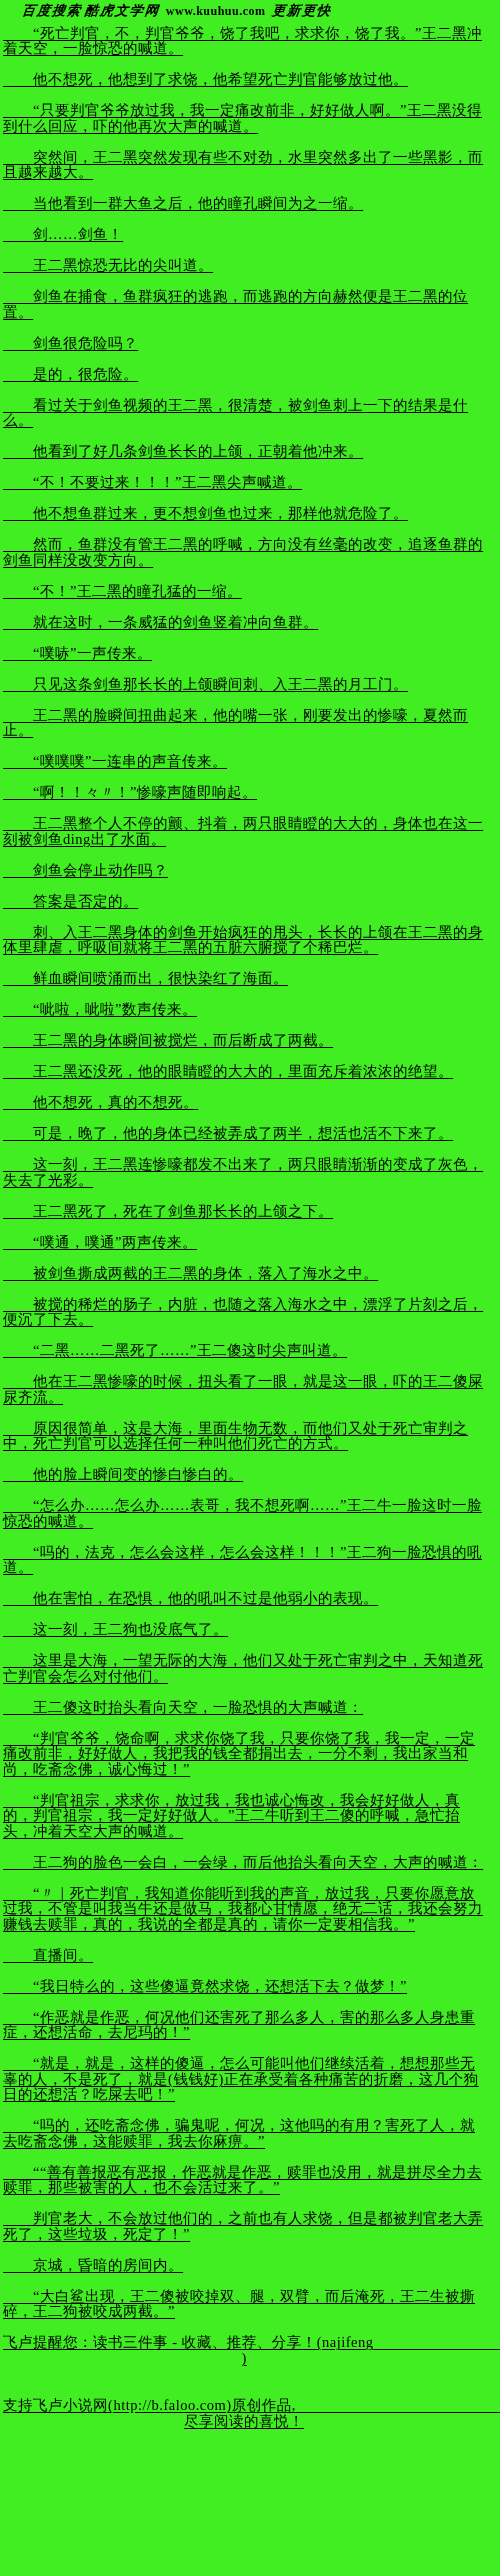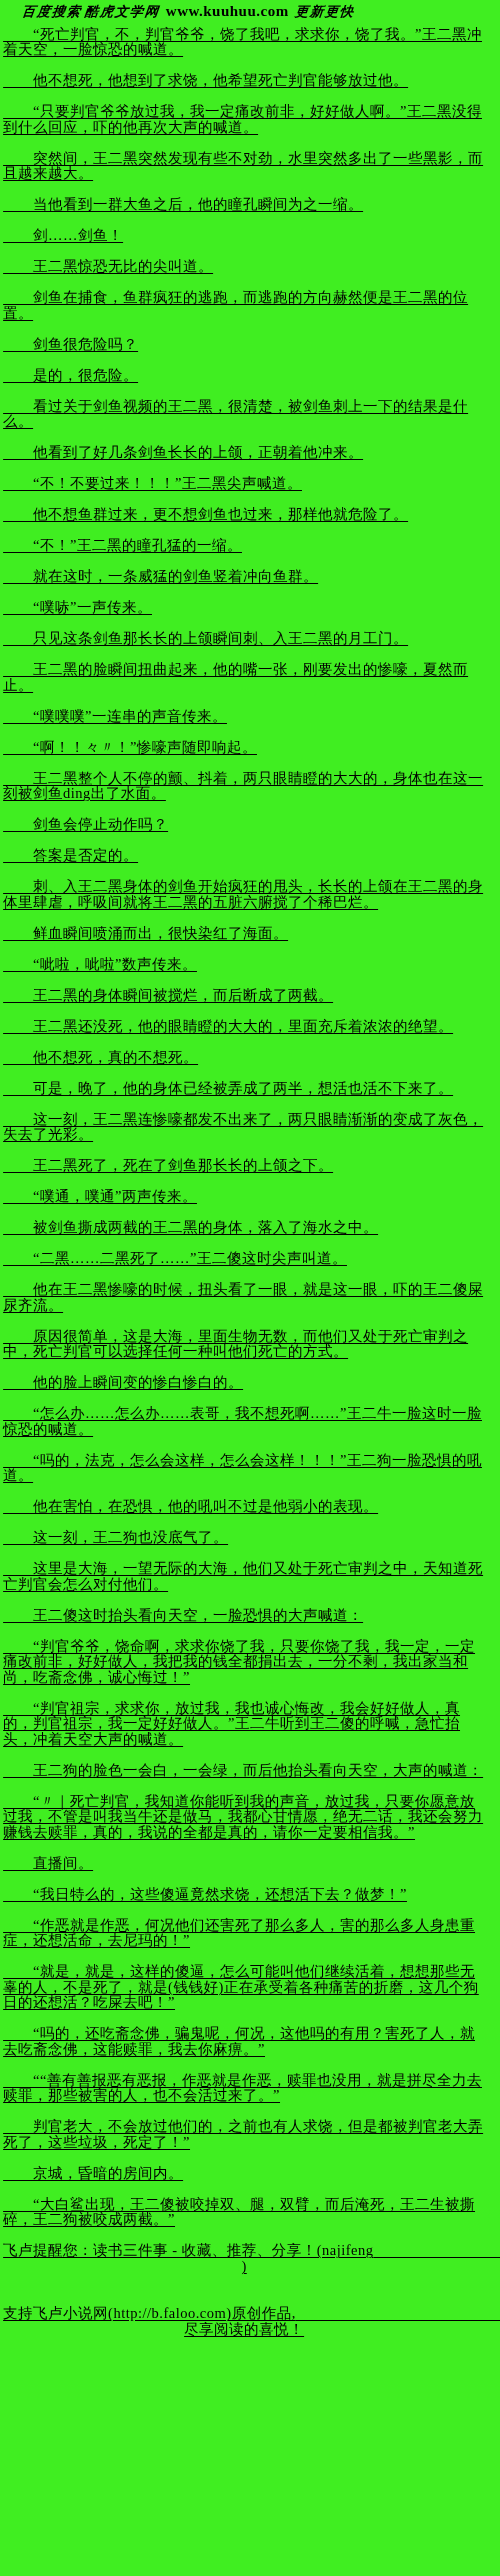--- a/index.html
+++ b/index.html
@@ -21,21 +21,21 @@
     font-size: 13.4px;
     line-height: 16.5px;
   }
   .wm .wm-cal {
     font-style: italic;
     letter-spacing: 1.5px;
     transform: skewX(-6deg);
     display: inline-block;
   }
   .wm .wm-url {
-    font-size: 15px;
+    font-size: 12px;
     letter-spacing: 0.5px;
     margin: 0 3.1px;
   }
   .wm.footer { padding-top: 7.2px; padding-bottom: 5.2px; }
 
   
   .content {
     padding: 5.2px 0 0 3.1px;
     width: 482px;
   }
@@ -74,20 +74,21 @@
       <p class="para">　　当他看到一群大鱼之后，他的瞳孔瞬间为之一缩。</p>
       <p class="para">　　剑……剑鱼！</p>
       <p class="para">　　王二黑惊恐无比的尖叫道。</p>
       <p class="para">　　剑鱼在捕食，鱼群疯狂的逃跑，而逃跑的方向赫然便是王二黑的位置。</p>
       <p class="para">　　剑鱼很危险吗？</p>
       <p class="para">　　是的，很危险。</p>
       <p class="para">　　看过关于剑鱼视频的王二黑，很清楚，被剑鱼刺上一下的结果是什么。</p>
       <p class="para">　　他看到了好几条剑鱼长长的上颌，正朝着他冲来。</p>
       <p class="para">　　“不！不要过来！！！”王二黑尖声喊道。</p>
       <p class="para">　　他不想鱼群过来，更不想剑鱼也过来，那样他就危险了。</p>
+      <p class="para">　　然而，鱼群没有管王二黑的呼喊，方向没有丝毫的改变，追逐鱼群的剑鱼同样没改变方向。</p>
       <p class="para">　　“不！”王二黑的瞳孔猛的一缩。</p>
       <p class="para">　　就在这时，一条威猛的剑鱼竖着冲向鱼群。</p>
       <p class="para">　　“噗哧”一声传来。</p>
       <p class="para">　　只见这条剑鱼那长长的上颌瞬间刺、入王二黑的月工门。</p>
       <p class="para">　　王二黑的脸瞬间扭曲起来，他的嘴一张，刚要发出的惨嚎，夏然而止。</p>
       <p class="para">　　“噗噗噗”一连串的声音传来。</p>
       <p class="para">　　“啊！！々〃！”惨嚎声随即响起。</p>
       <p class="para">　　王二黑整个人不停的颤、抖着，两只眼睛瞪的大大的，身体也在这一刻被剑鱼ding出了水面。</p>
       <p class="para">　　剑鱼会停止动作吗？</p>
       <p class="para">　　答案是否定的。</p>
@@ -95,20 +96,21 @@
       <p class="para">　　鲜血瞬间喷涌而出，很快染红了海面。</p>
       <p class="para">　　“呲啦，呲啦”数声传来。</p>
       <p class="para">　　王二黑的身体瞬间被搅烂，而后断成了两截。</p>
       <p class="para">　　王二黑还没死，他的眼睛瞪的大大的，里面充斥着浓浓的绝望。</p>
       <p class="para">　　他不想死，真的不想死。</p>
       <p class="para">　　可是，晚了，他的身体已经被弄成了两半，想活也活不下来了。</p>
       <p class="para">　　这一刻，王二黑连惨嚎都发不出来了，两只眼睛渐渐的变成了灰色，失去了光彩。</p>
       <p class="para">　　王二黑死了，死在了剑鱼那长长的上颌之下。</p>
       <p class="para">　　“噗通，噗通”两声传来。</p>
       <p class="para">　　被剑鱼撕成两截的王二黑的身体，落入了海水之中。</p>
+      <p class="para">　　被搅的稀烂的肠子，内脏，也随之落入海水之中，漂浮了片刻之后，便沉了下去。</p>
       <p class="para">　　“二黑……二黑死了……”王二傻这时尖声叫道。</p>
       <p class="para">　　他在王二黑惨嚎的时候，扭头看了一眼，就是这一眼，吓的王二傻屎尿齐流。</p>
       <p class="para">　　原因很简单，这是大海，里面生物无数，而他们又处于死亡审判之中，死亡判官可以选择任何一种叫他们死亡的方式。</p>
       <p class="para">　　他的脸上瞬间变的惨白惨白的。</p>
       <p class="para">　　“怎么办……怎么办……表哥，我不想死啊……”王二牛一脸这时一脸惊恐的喊道。</p>
       <p class="para">　　“吗的，法克，怎么会这样，怎么会这样！！！”王二狗一脸恐惧的吼道。</p>
       <p class="para">　　他在害怕，在恐惧，他的吼叫不过是他弱小的表现。</p>
       <p class="para">　　这一刻，王二狗也没底气了。</p>
       <p class="para">　　这里是大海，一望无际的大海，他们又处于死亡审判之中，天知道死亡判官会怎么对付他们。</p>
       <p class="para">　　王二傻这时抬头看向天空，一脸恐惧的大声喊道：</p>

